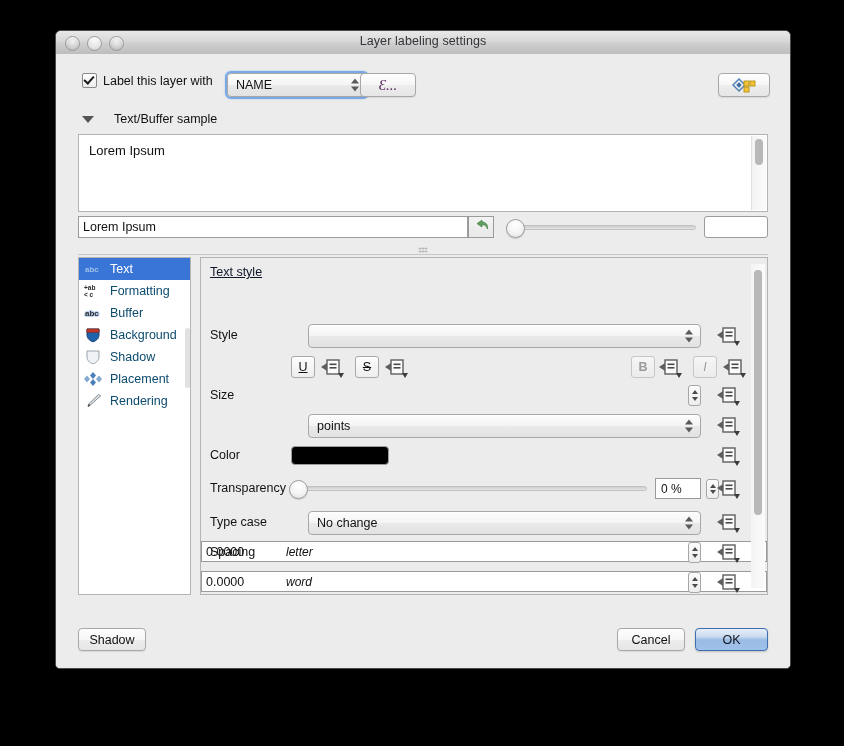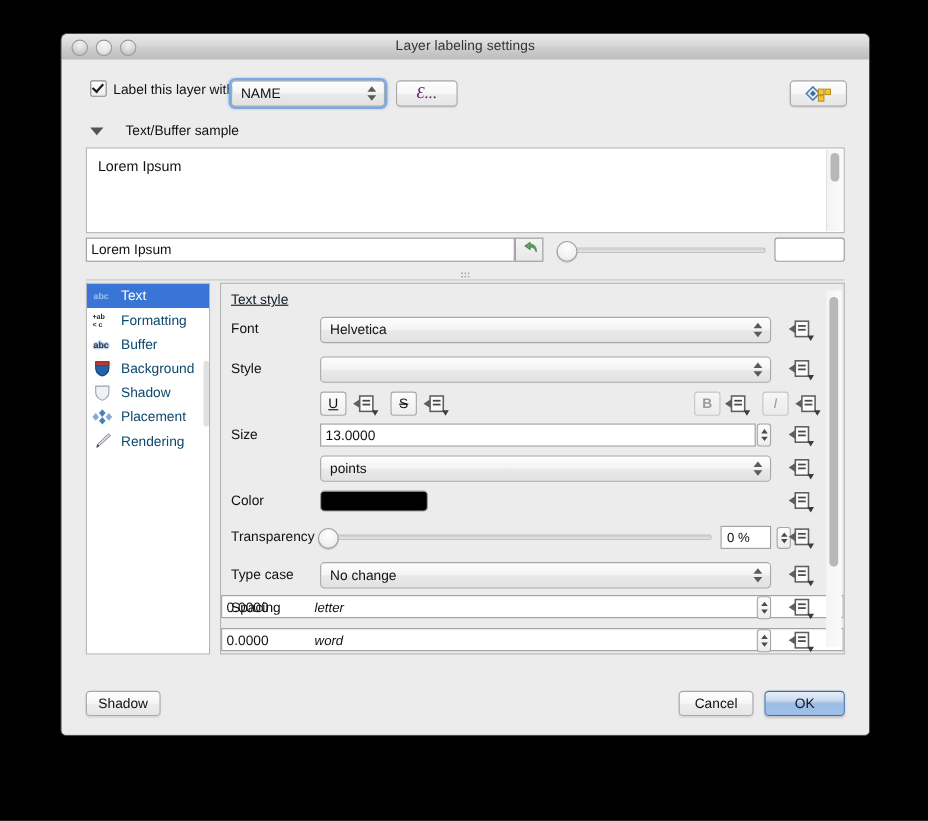--- a/index.html
+++ b/index.html
@@ -67,20 +67,21 @@
   .cb-label { font-size: 12.5px; color: #111; }
 
   .combo {
     border: 1px solid #a8a8a8; border-radius: 4px;
     background: linear-gradient(to bottom, #fdfdfd 0%, #f4f4f4 48%, #e9e9e9 52%, #e2e2e2 100%);
     box-shadow: 0 1px 0 rgba(255,255,255,.7) inset;
     position: relative; font-size: 12.5px; color: #111;
     display: flex; align-items: center;
     padding-left: 8px;
     box-sizing: border-box;
+    margin-left: 17px;
   }
   .combo .arrows {
     position: absolute; right: 7px; top: 50%; transform: translateY(-50%);
     width: 8px; height: 15px;
   }
   .combo .arrows::before, .combo .arrows::after {
     content:""; position:absolute; left: 0;
     border-left: 4px solid transparent; border-right: 4px solid transparent;
   }
   .combo .arrows::before { top: 1px; border-bottom: 5px solid #5a5a5a; }
@@ -416,36 +417,20 @@
           </span>
           <span>Rendering</span>
         </div>
 
         <div class="sidebar-scroll"></div>
       </div>
 
       <div class="panel">
         <div class="panel-title">Text style</div>
 
-        <div class="frow" style="top:30px;">
-          <span class="flabel">Font</span>
-          <div class="combo fwidget">
-            <span>Helvetica</span>
-            <span class="arrows"></span>
-          </div>
-          <div class="dd-btn">
-            <svg width="26" height="21" viewBox="0 0 26 21">
-              <rect x="8" y="2" width="12" height="14" fill="#fbfbfb" stroke="#5e5e5e" stroke-width="1.4"></rect>
-              <rect x="10.5" y="5.5" width="7" height="1.6" fill="#4a4a4a"></rect>
-              <rect x="10.5" y="9" width="7" height="1.6" fill="#4a4a4a"></rect>
-              <path d="M8 5 L2 9 L8 13 Z" fill="#5e5e5e"></path>
-              <path d="M19 15 L25 15 L22 20 Z" fill="#3c3c3c"></path>
-            </svg>
-          </div>
-        </div>
 
         <div class="frow" style="top:66px;">
           <span class="flabel">Style</span>
           <div class="combo fwidget">
             <span></span>
             <span class="arrows"></span>
           </div>
           <div class="dd-btn">
             <svg width="26" height="21" viewBox="0 0 26 21">
               <rect x="8" y="2" width="12" height="14" fill="#fbfbfb" stroke="#5e5e5e" stroke-width="1.4"></rect>
@@ -503,21 +488,20 @@
               <rect x="10.5" y="5.5" width="7" height="1.6" fill="#4a4a4a"></rect>
               <rect x="10.5" y="9" width="7" height="1.6" fill="#4a4a4a"></rect>
               <path d="M8 5 L2 9 L8 13 Z" fill="#5e5e5e"></path>
               <path d="M19 15 L25 15 L22 20 Z" fill="#3c3c3c"></path>
             </svg>
           </div>
         </div>
 
         <div class="frow" style="top:126px;">
           <span class="flabel">Size</span>
-          <div class="text-input fwidget narrow" style="height:21px; top:1px;">13.0000</div>
           <div class="spinner" style="right:66px;"></div>
           <div class="dd-btn">
             <svg width="26" height="21" viewBox="0 0 26 21">
               <rect x="8" y="2" width="12" height="14" fill="#fbfbfb" stroke="#5e5e5e" stroke-width="1.4"></rect>
               <rect x="10.5" y="5.5" width="7" height="1.6" fill="#4a4a4a"></rect>
               <rect x="10.5" y="9" width="7" height="1.6" fill="#4a4a4a"></rect>
               <path d="M8 5 L2 9 L8 13 Z" fill="#5e5e5e"></path>
               <path d="M19 15 L25 15 L22 20 Z" fill="#3c3c3c"></path>
             </svg>
           </div>

